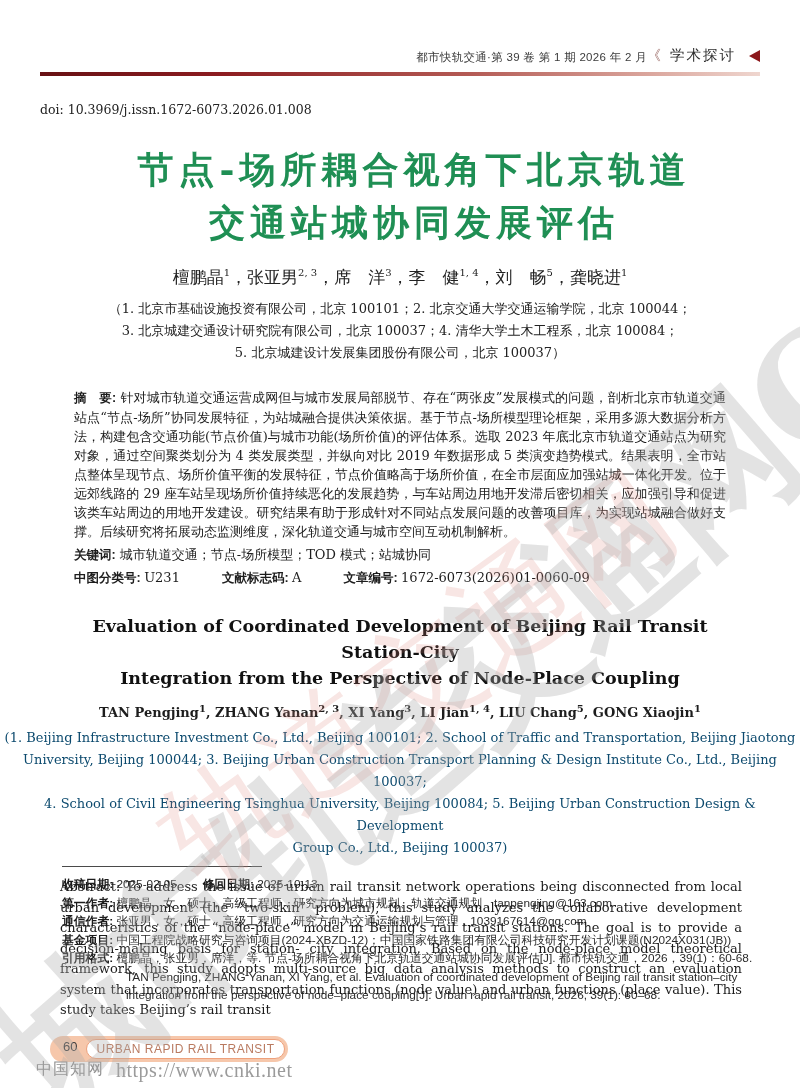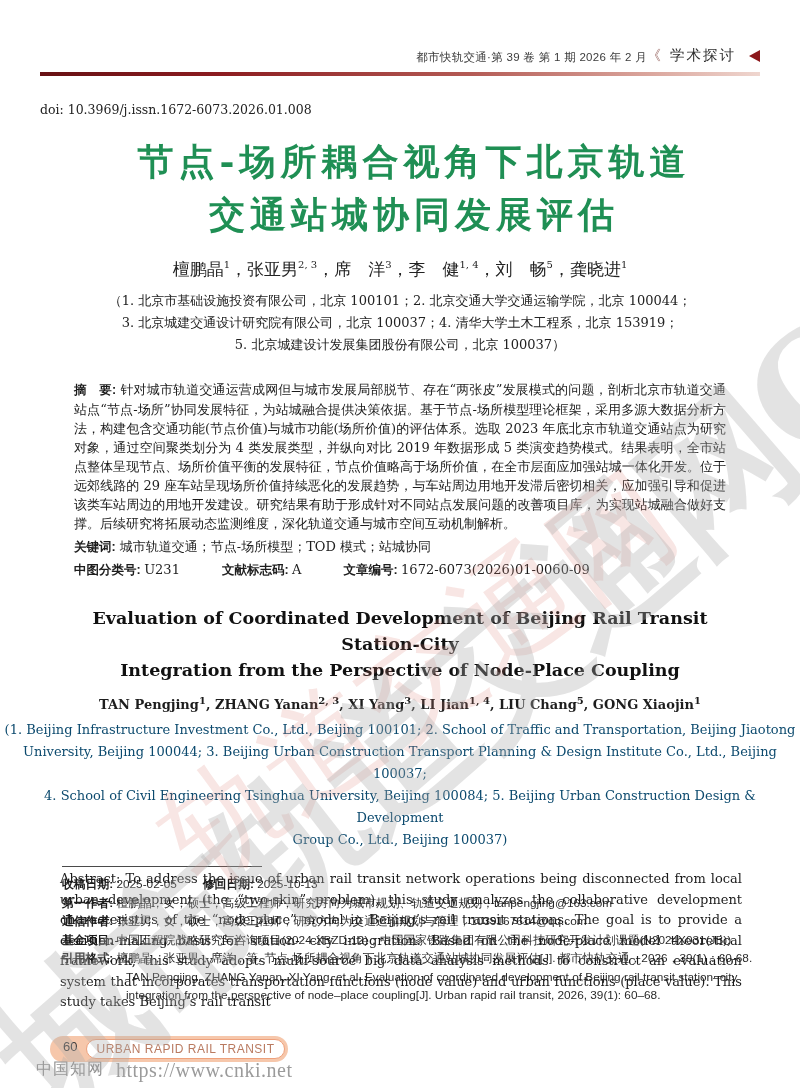--- a/index.html
+++ b/index.html
@@ -24,21 +24,21 @@
     border-right:11px solid #8c181c; margin-left:4px;
   }
   .header-rule {
     height:4px; margin:7px 40px 0 40px;
     background:linear-gradient(to right,#671114,#8c1c20 25%,#b45b55 60%,#dba79e 85%,#efd6cf);
   }
   
   .doi-line { margin:26px 40px 0 40px; font-size:12.5px; color:#222; }
   
   .cn-title {
-    margin-top:18px; text-align:center; color:#1f8f54; font-weight:bold;
+    margin-top:26px; text-align:center; color:#1f8f54; font-weight:bold;
     font-size:36px; line-height:53px; letter-spacing:5px;padding-left:28px;
   }
   
   .cn-authors { margin-top:17px; text-align:center; font-size:17px; color:#222; }
   .cn-authors sup, .en-authors sup { font-size:10px; vertical-align:super; line-height:0; }
   .cn-affils { margin-top:9px; text-align:center; font-size:13px; line-height:22px; color:#222; }
   
   .abstract-cn {
     margin:24px 74px 0 74px; font-size:13px; line-height:19px;
     text-align:justify; color:#1b1b1b;
@@ -121,21 +121,21 @@
       <div>节点-场所耦合视角下北京轨道</div>
       <div>交通站城协同发展评估</div>
     </div>
 
     <div class="cn-authors">
       <span>檀鹏晶</span><sup>1</sup><span>，</span><span>张亚男</span><sup>2, 3</sup><span>，</span><span>席　洋</span><sup>3</sup><span>，</span><span>李　健</span><sup>1, 4</sup><span>，</span><span>刘　畅</span><sup>5</sup><span>，</span><span>龚晓进</span><sup>1</sup>
     </div>
 
     <div class="cn-affils">
       <div>（1. 北京市基础设施投资有限公司，北京 100101；2. 北京交通大学交通运输学院，北京 100044；</div>
-      <div>3. 北京城建交通设计研究院有限公司，北京 100037；4. 清华大学土木工程系，北京 153919；</div>
+      <div>3. 北京城建交通设计研究院有限公司，北京 100037；4. 清华大学土木工程系，北京 100084；</div>
       <div>5. 北京城建设计发展集团股份有限公司，北京 100037）</div>
     </div>
 
     <p class="abstract-cn"><b>摘　要:</b><span> 针对城市轨道交通运营成网但与城市发展局部脱节、存在“两张皮”发展模式的问题，剖析北京市轨道交通站点“节点-场所”协同发展特征，为站城融合提供决策依据。基于节点-场所模型理论框架，采用多源大数据分析方法，构建包含交通功能(节点价值)与城市功能(场所价值)的评估体系。选取 2023 年底北京市轨道交通站点为研究对象，通过空间聚类划分为 4 类发展类型，并纵向对比 2019 年数据形成 5 类演变趋势模式。结果表明，全市站点整体呈现节点、场所价值平衡的发展特征，节点价值略高于场所价值，在全市层面应加强站城一体化开发。位于远郊线路的 29 座车站呈现场所价值持续恶化的发展趋势，与车站周边用地开发滞后密切相关，应加强引导和促进该类车站周边的用地开发建设。研究结果有助于形成针对不同站点发展问题的改善项目库，为实现站城融合做好支撑。后续研究将拓展动态监测维度，深化轨道交通与城市空间互动机制解析。</span></p>
 
     <p class="kw-line"><b>关键词:</b><span> 城市轨道交通；节点-场所模型；TOD 模式；站城协同</span></p>
 
     <div class="class-row">
       <span class="class-item"><b>中图分类号: </b><span>U231</span></span>
       <span class="class-item"><b>文献标志码: </b><span>A</span></span>

